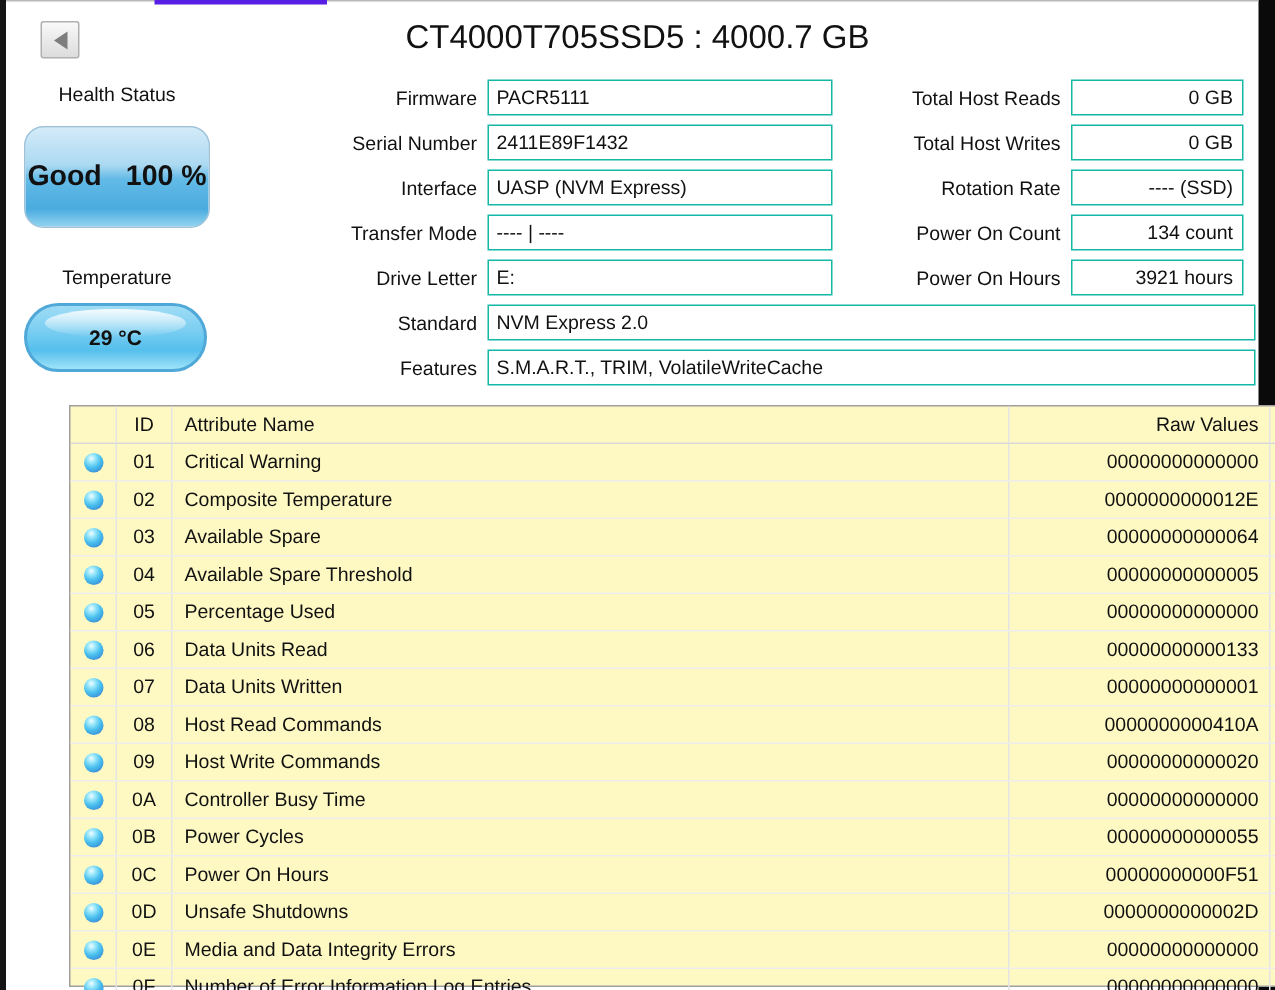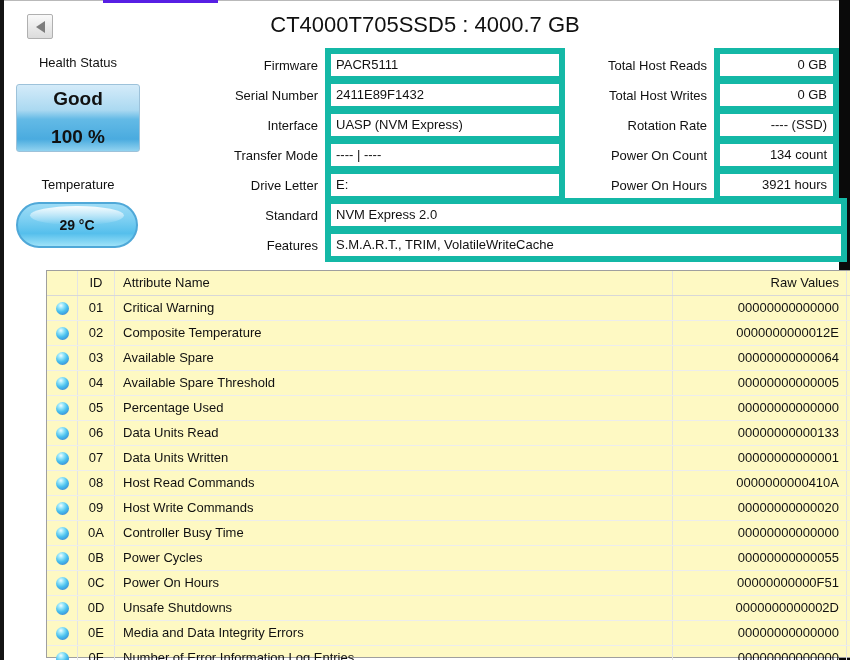--- a/index.html
+++ b/index.html
@@ -23,23 +23,23 @@
   .back-arrow { width:0; height:0; border-top:6px solid transparent; border-bottom:6px solid transparent; border-right:9px solid #7d7d7d; }
 
   .title { position:absolute; left:0; top:12px; width:850px; text-align:center; font-size:22px; letter-spacing:0; }
 
   .side-label { position:absolute; left:10px; width:136px; text-align:center; font-size:13px; }
   .health-label { top:55px; }
   .temp-label   { top:177px; }
 
   .health-box {
     position:absolute; left:16px; top:84px; width:122px; height:66px;
-    border:1px solid #9dc2da; border-radius:3px;
+    border:1px solid #9dc2da; border-radius:13px;
     background:linear-gradient(180deg,#d4ebf9 0%,#abd9f1 38%,#63bae6 52%,#4aabdf 82%,#92d3f0 100%);
-    display:flex; flex-direction:column; align-items:center; justify-content:center; gap:16px;
+    display:flex; flex-direction:row; align-items:center; justify-content:center; gap:16px;
   }
   .health-status, .health-percent { font-size:19px; font-weight:bold; }
 
   .temp-pill {
     position:absolute; left:16px; top:202px; width:118px; height:42px;
     border:2px solid #4fa8d8; border-radius:24px;
     background:linear-gradient(180deg,#9edcf6 0%,#7fd0f2 35%,#55bfec 70%,#9ee2f8 100%);
     display:flex; align-items:center; justify-content:center; overflow:hidden;
   }
   .temp-pill::before {
@@ -49,21 +49,21 @@
   }
   .temp-value { font-size:14px; font-weight:bold; position:relative; }
 
   .info-col { position:absolute; top:53px; left:0; }
   .info-col.right { left:560px; }
   .info-row { display:flex; align-items:center; height:24px; margin-bottom:6px; }
   .info-label { width:318px; text-align:right; font-size:13px; white-space:nowrap; }
   .info-col.right .info-label { width:147px; }
   .info-box {
     margin-left:7px; width:223px; height:22px; box-sizing:content-box;
-    border:6px solid #14b8a6; background:#fff;
+    border:1px solid #14b8a6; background:#fff;
     font-size:13px; line-height:22px; padding-left:5px; white-space:nowrap; overflow:hidden;
   }
   .info-row.wide .info-box { width:505px; }
   .info-col.right .info-box { width:107px; text-align:right; padding-right:6px; padding-left:0; }
 
   .smart-table {
     position:absolute; left:10px; top:270px; width:826px; height:386px;
     border:1px solid #9f9f9f; background:#fef9c3; font-size:13px;margin-left:36px;
   }
   .t-header, .t-row { display:flex; height:24px; line-height:23px; }

